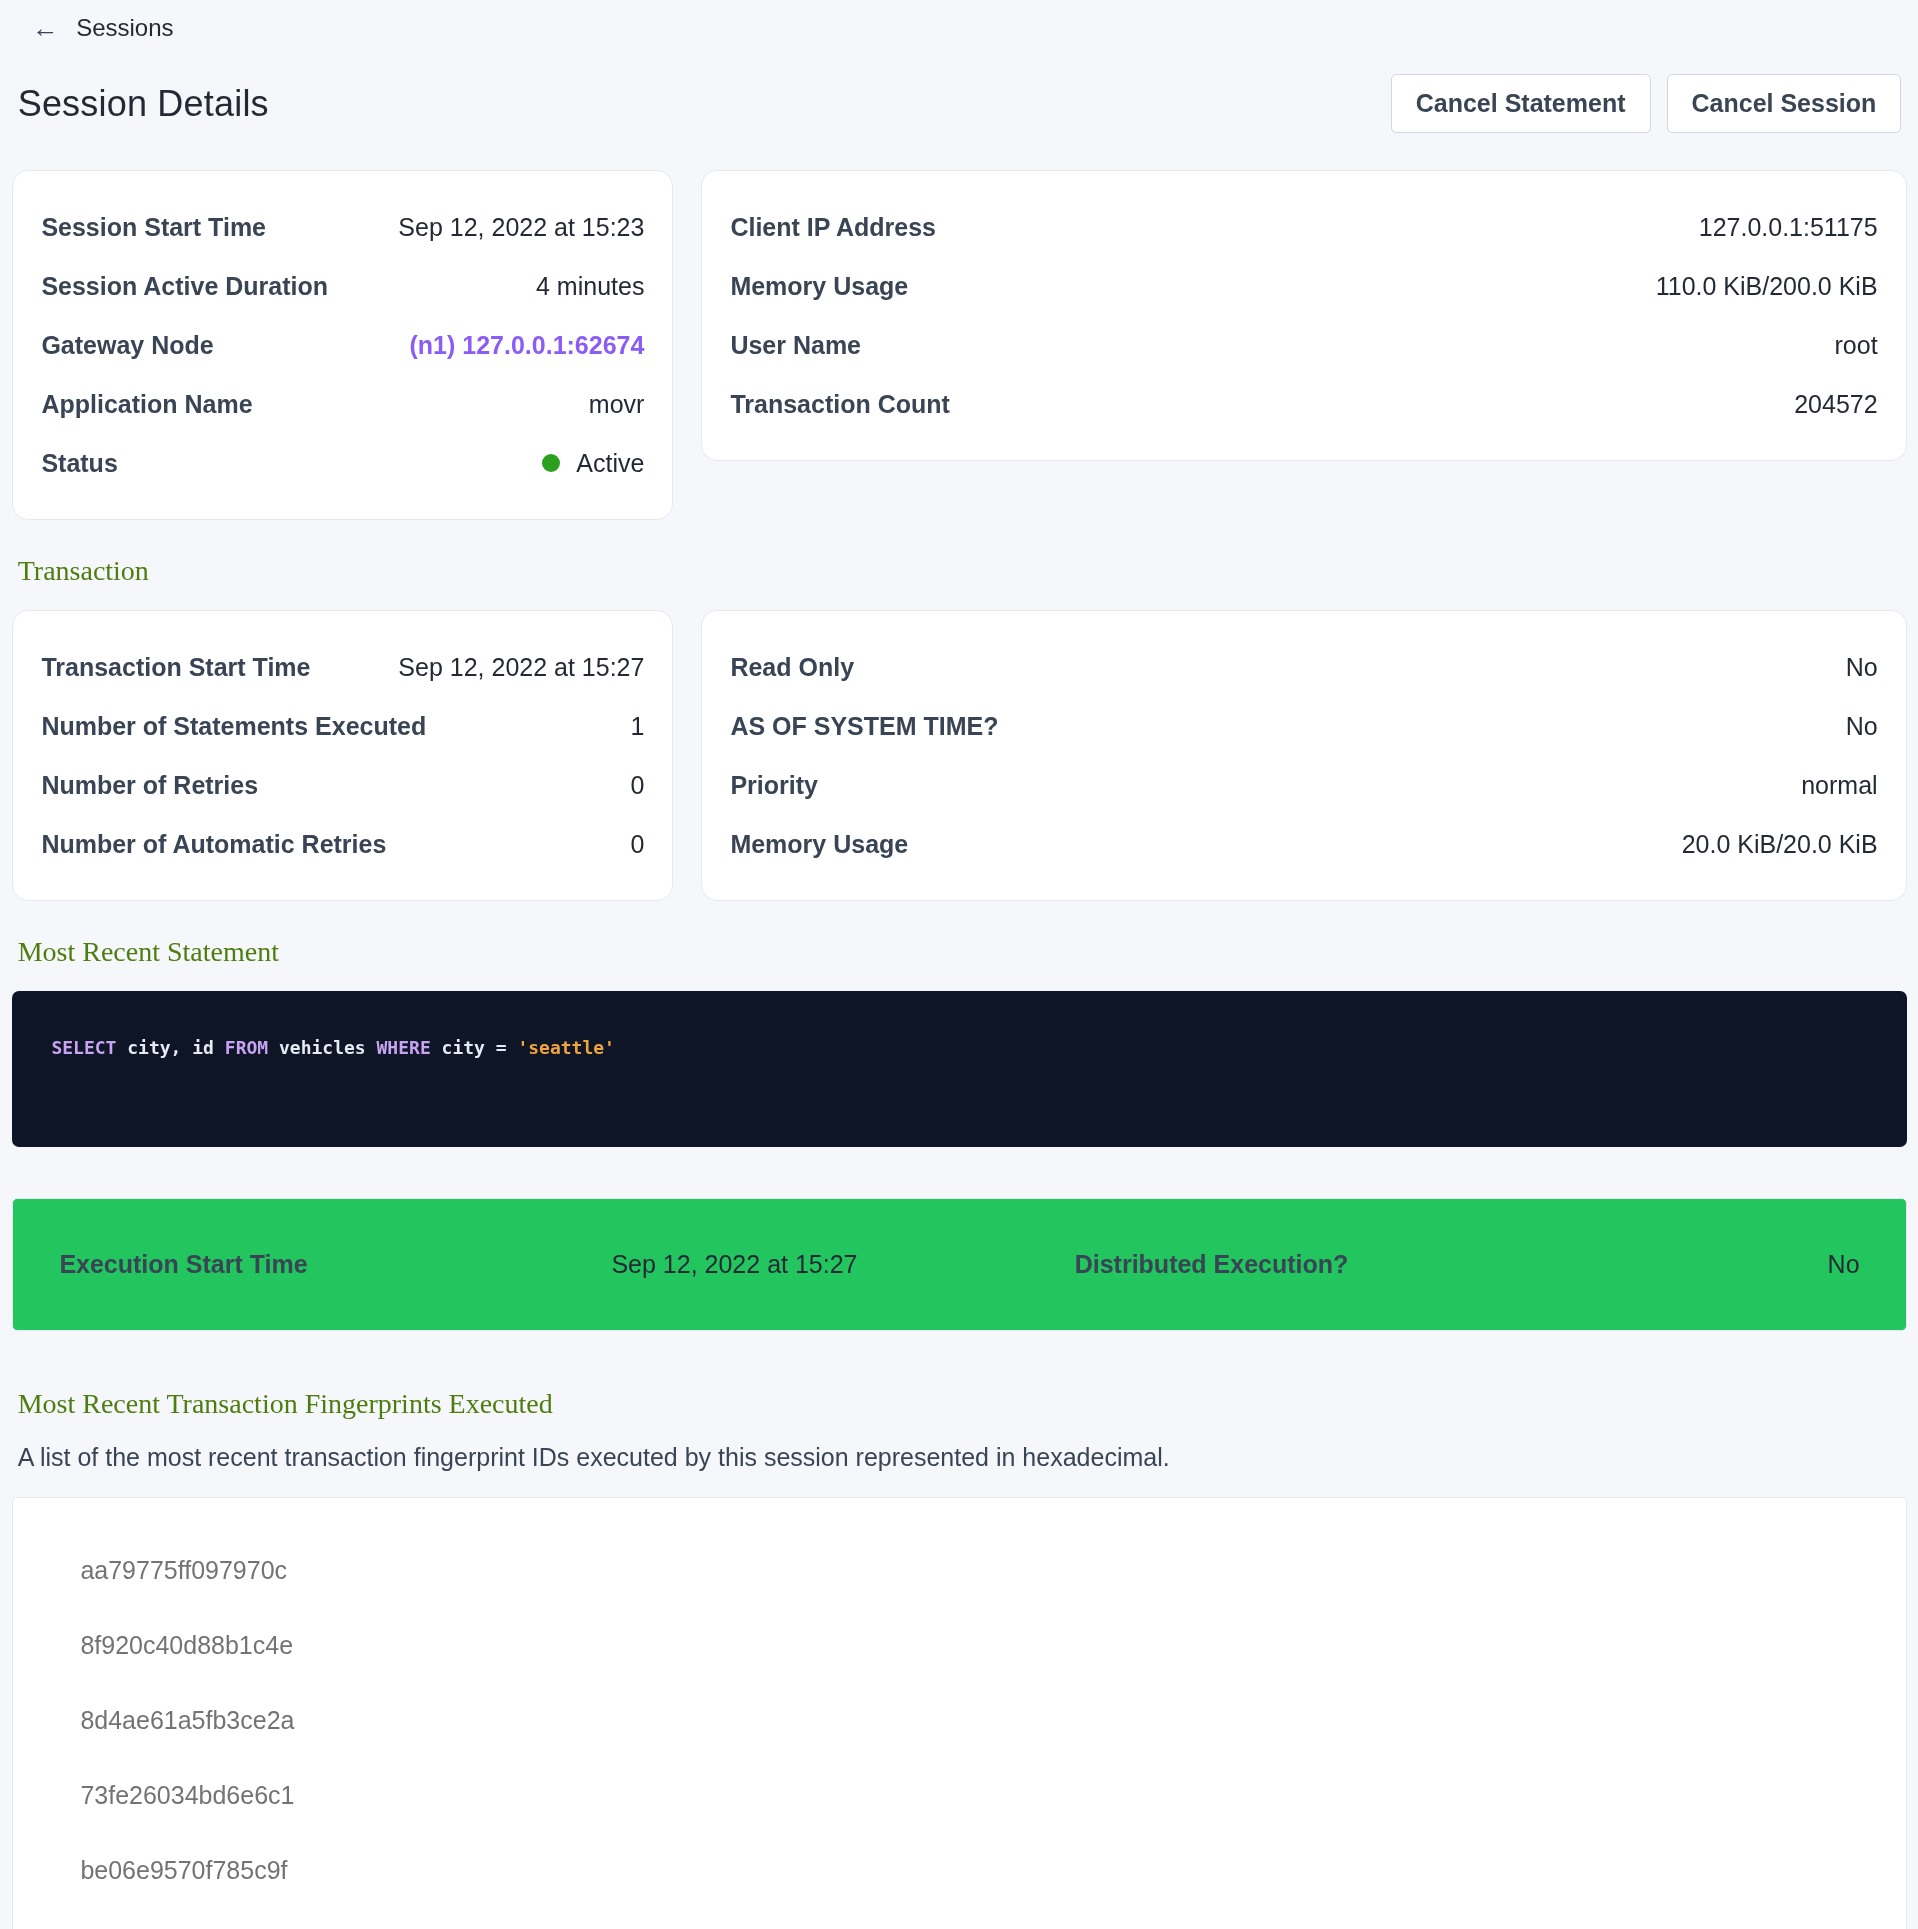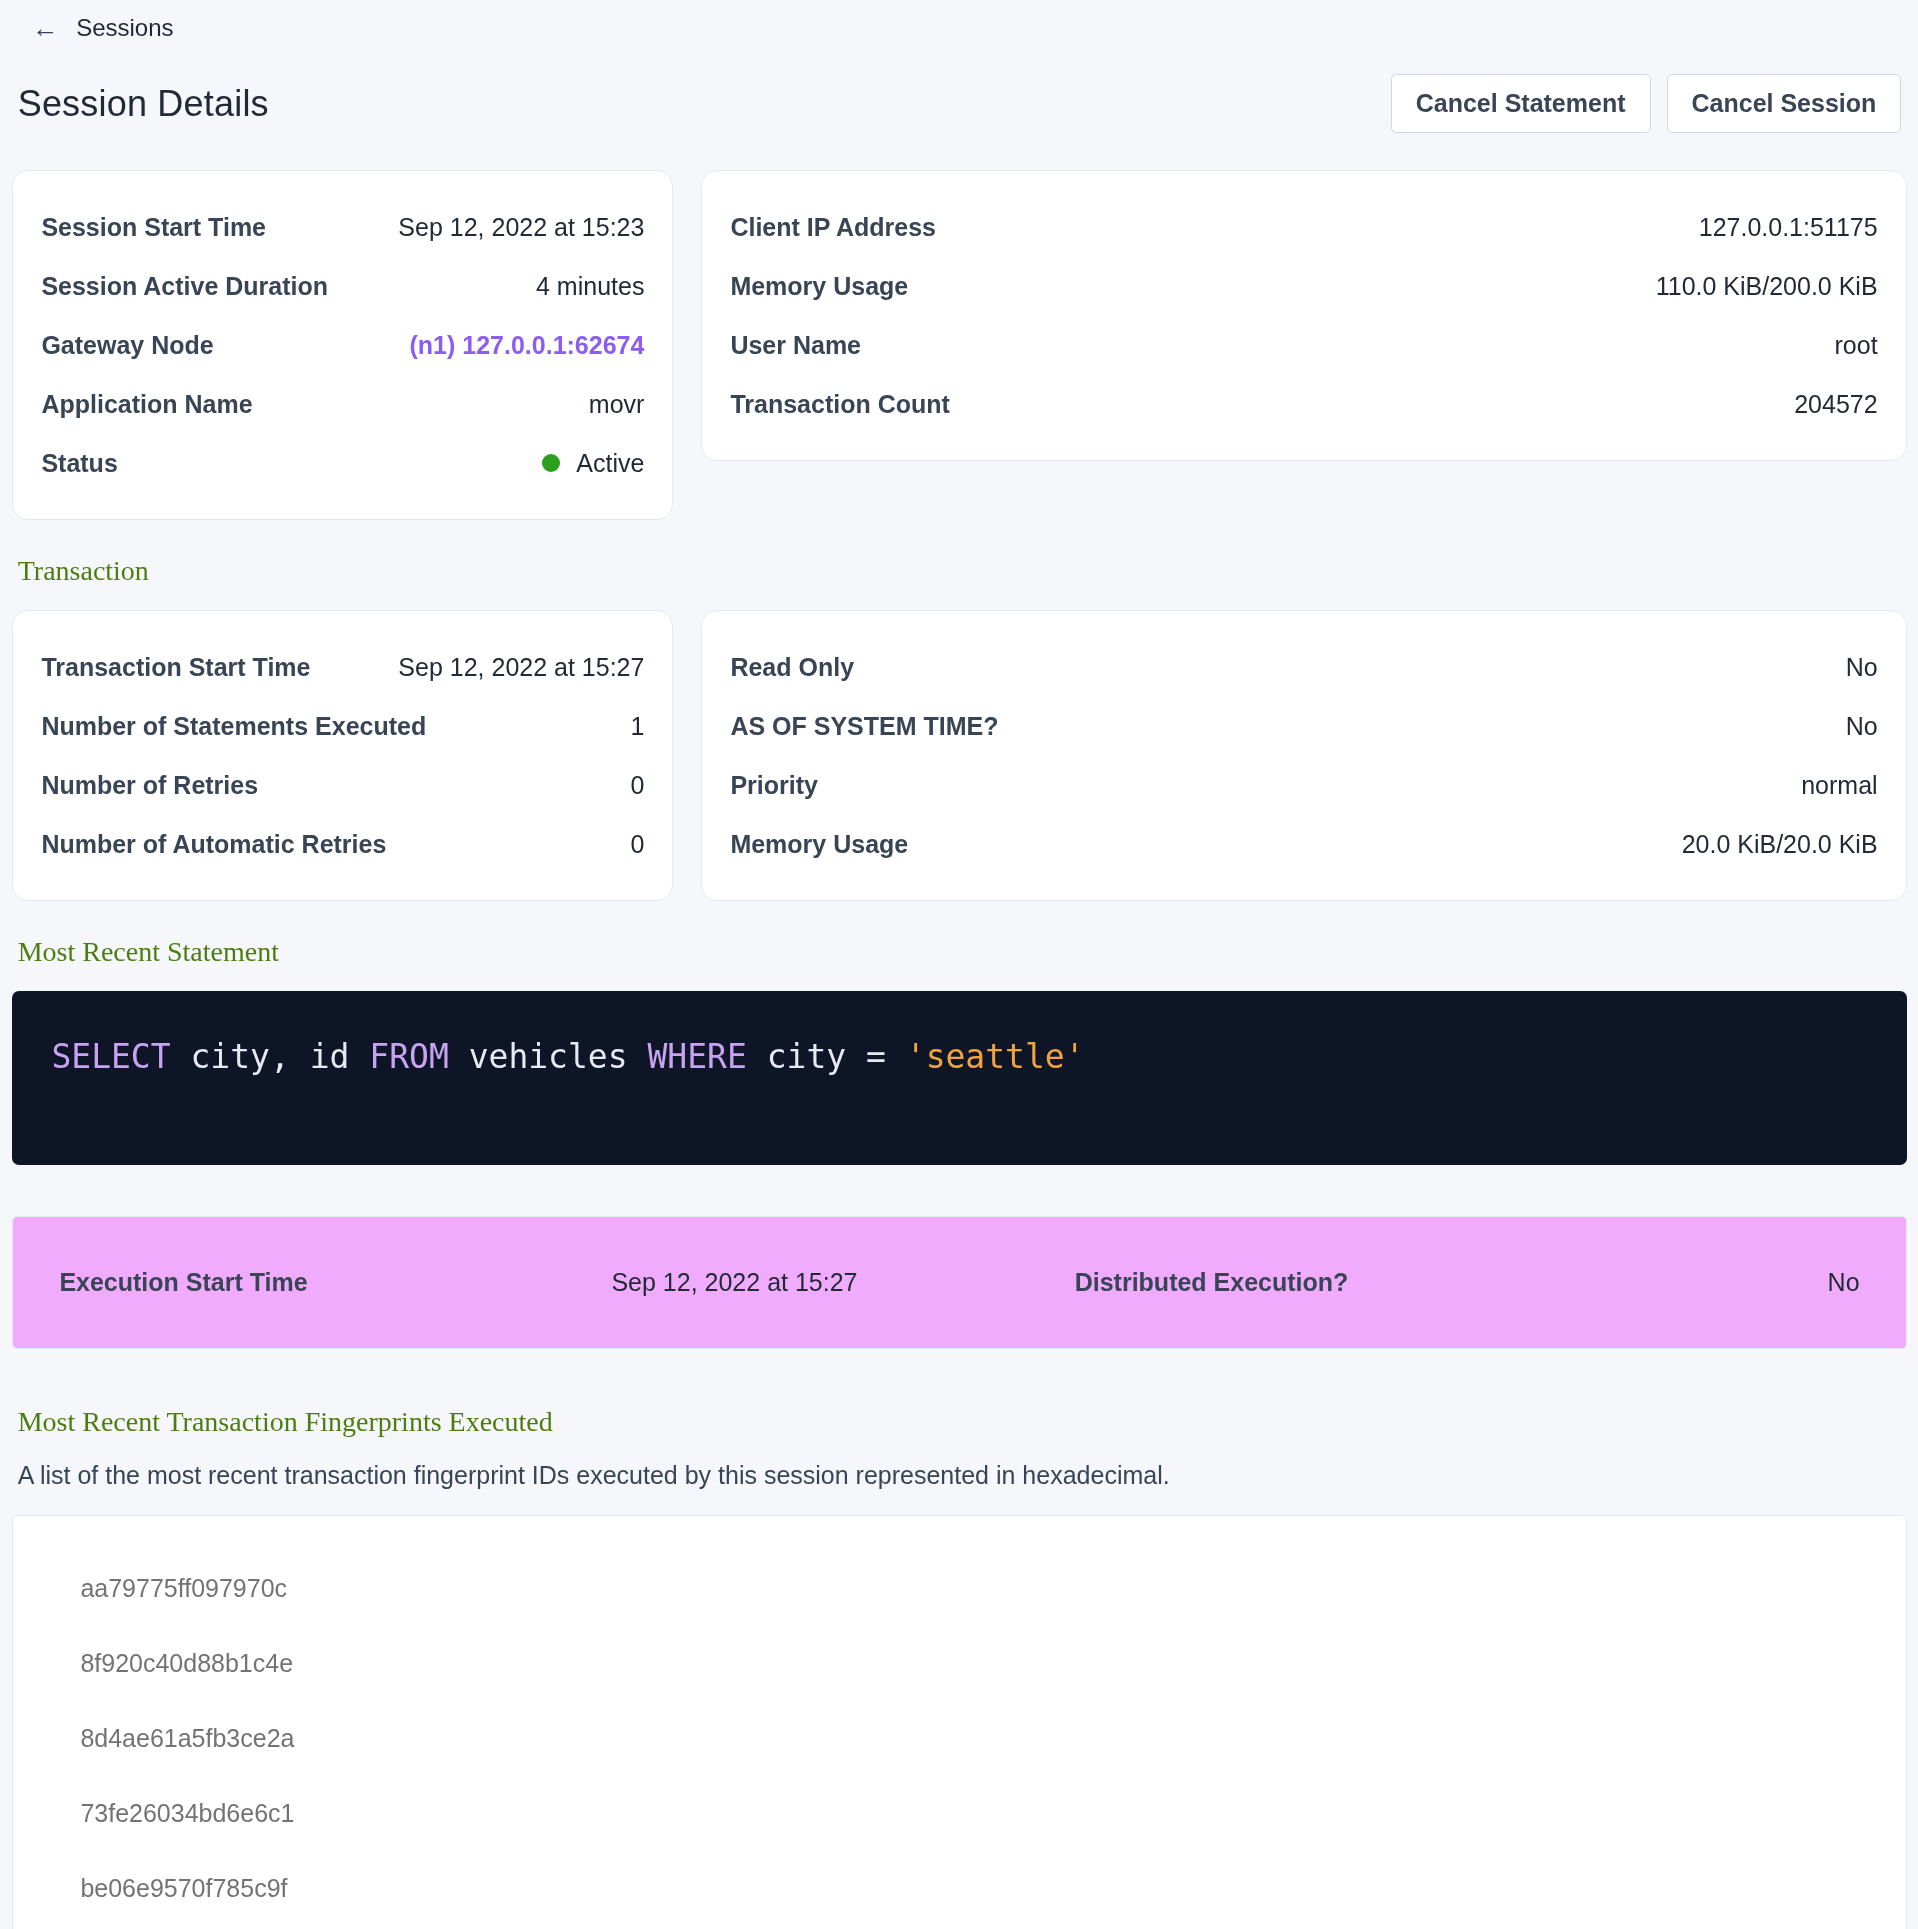--- a/index.html
+++ b/index.html
@@ -58,28 +58,28 @@
     font-family: Liberation Serif, serif;
   }
 
   
   .sqlbox {
     background: #0e1526; border-radius: 7px;
     padding: 46px 39px 89px 39px; margin-bottom: 51px;
   }
   .sql {
     font-family: "DejaVu Sans Mono", monospace;
-    font-size: 33px; font-weight: 400; color: #e5eaf3; white-space: pre;
+    font-size: 18px; font-weight: 700; color: #e5eaf3; white-space: pre;
   }
   .sql .kw { color: #c7a3f2; }
   .sql .str { color: #f2a43c; }
 
   
   .execcard {
-    background: #f0abfc; border: 0.9px solid #e4e9f1; border-radius: 5.3px;
+    background: #22c55e; border: 0.9px solid #e4e9f1; border-radius: 5.3px;
     padding: 51px 46px; margin-bottom: 57px;
     display: grid; grid-template-columns: 25% 25% 28% 22%;
     align-items: center; font-size: 25px;
   }
   .execcard .label { font-weight: 700; color: #394455; }
   .execcard .mid { text-align: center; }
   .execcard .end { text-align: right; }
 
   .desc { font-size: 25px; color: #394455; margin: 0 5.3px 25px 5.3px; }
 

